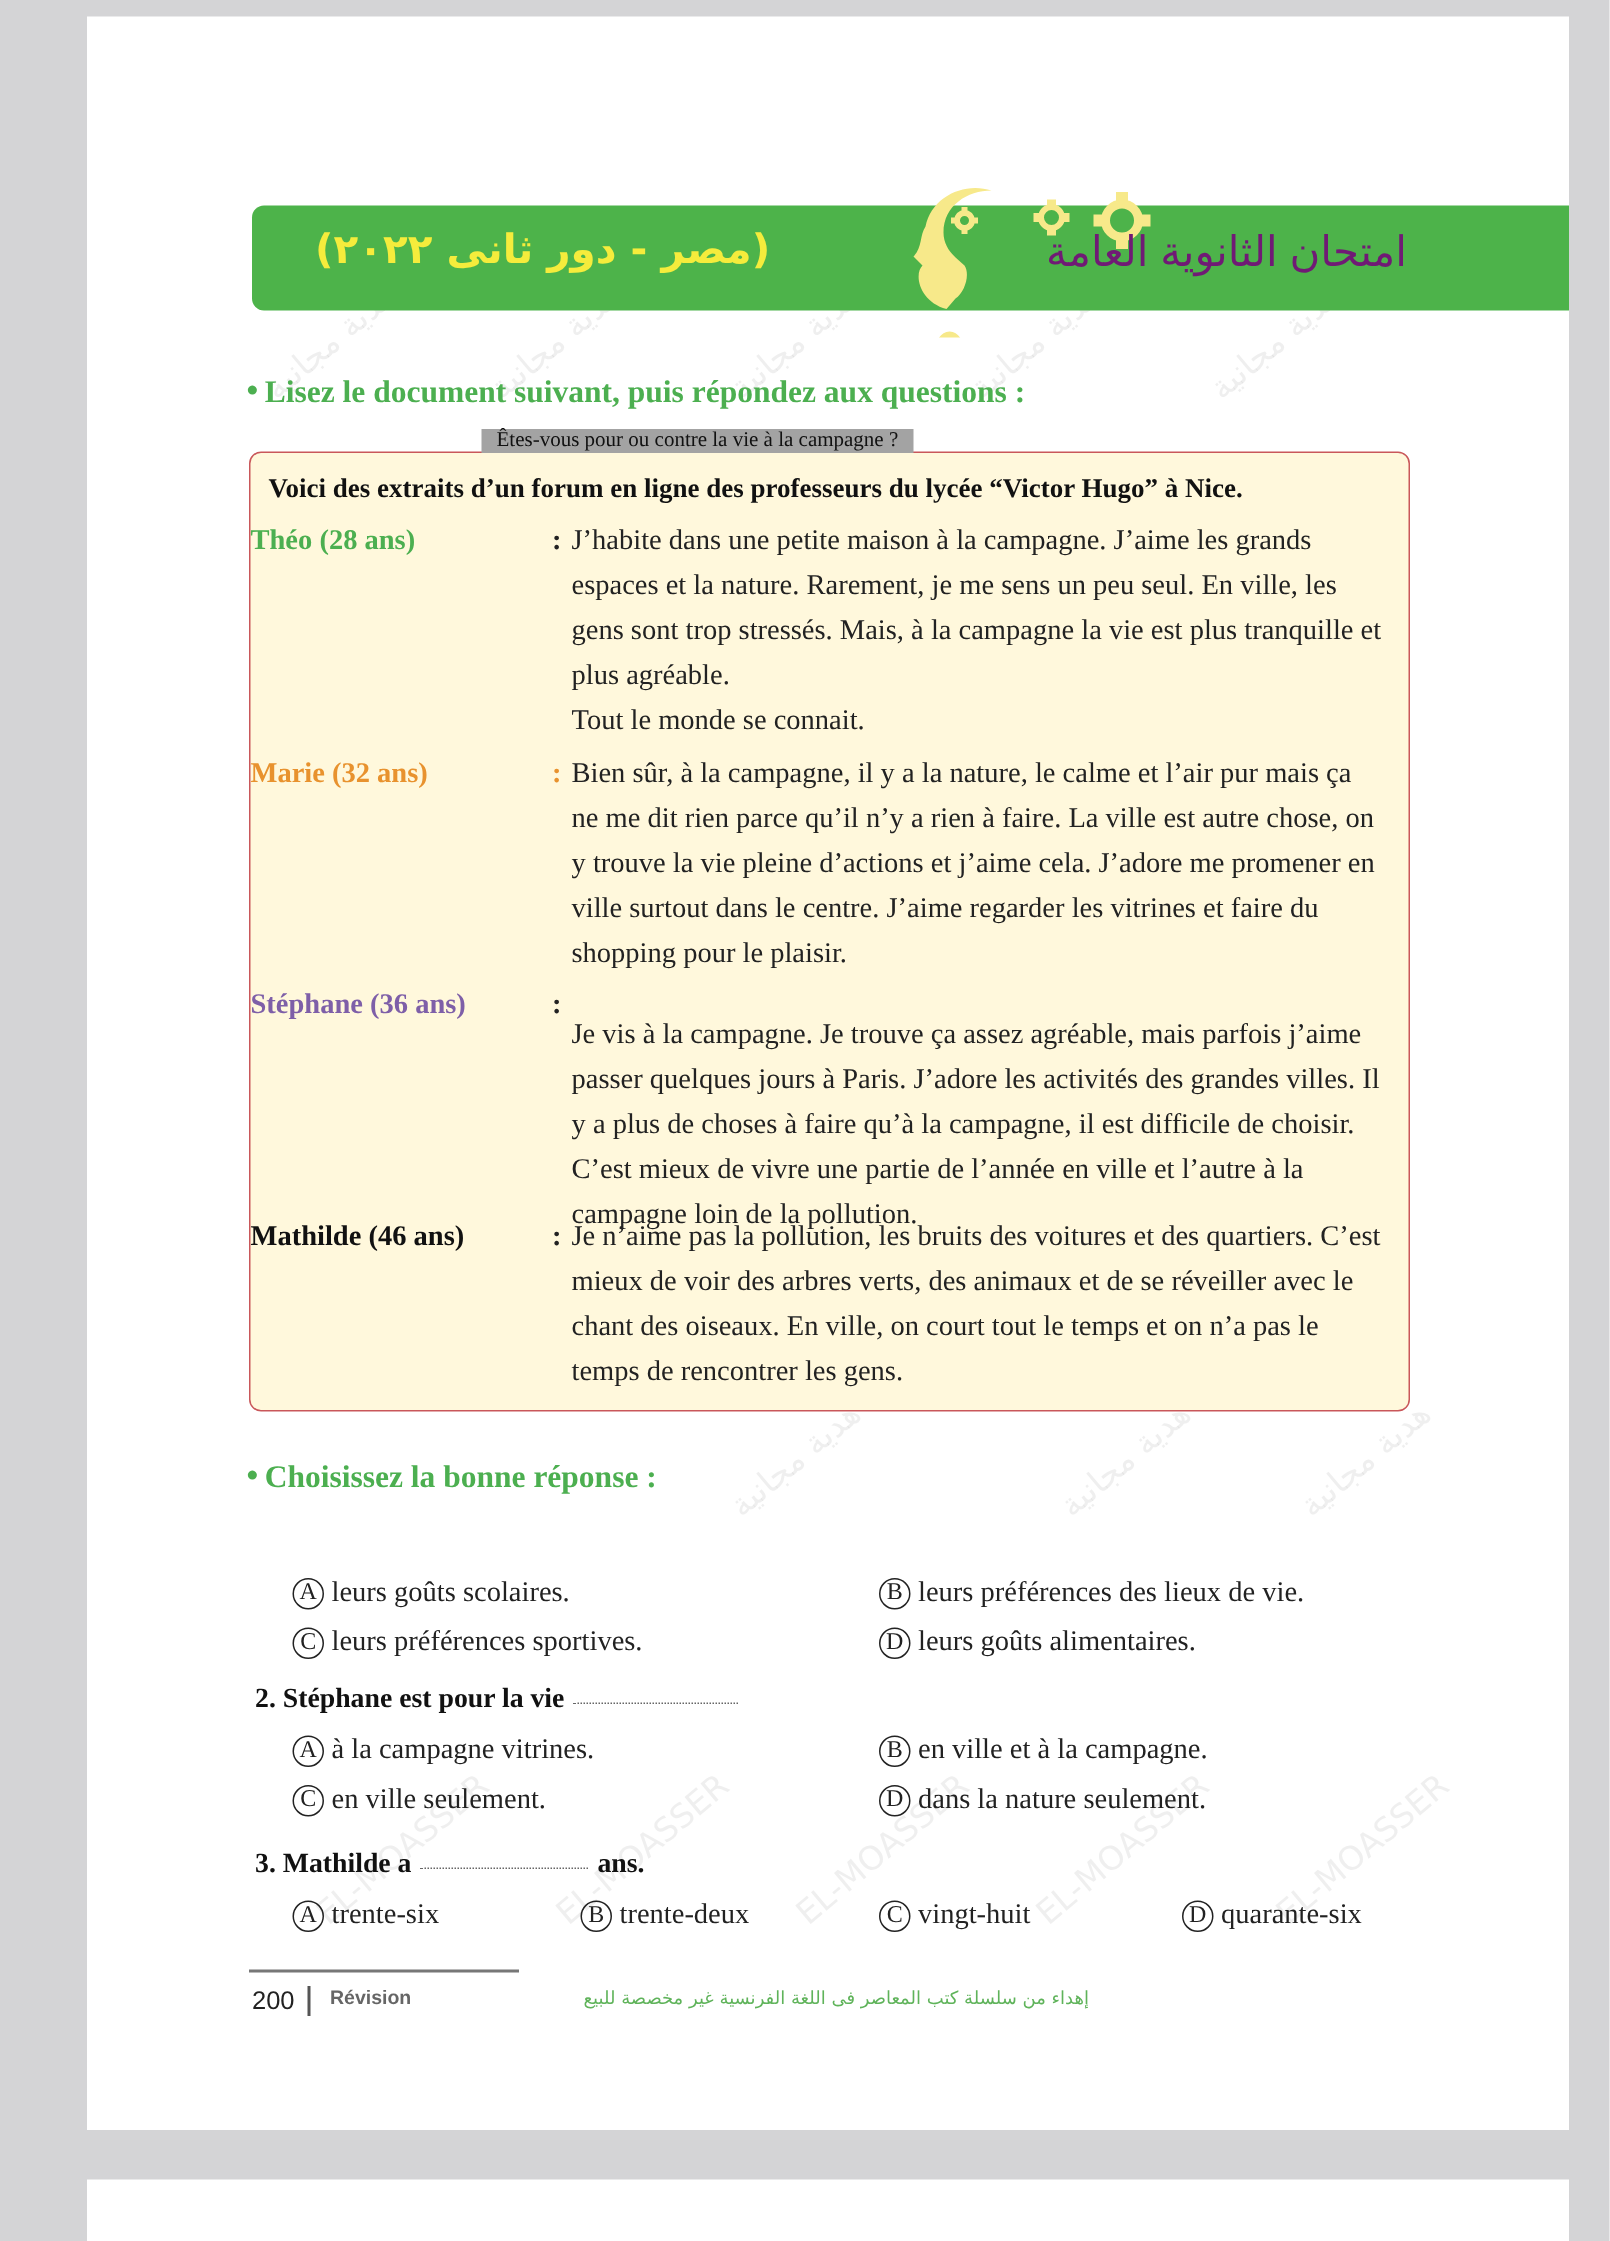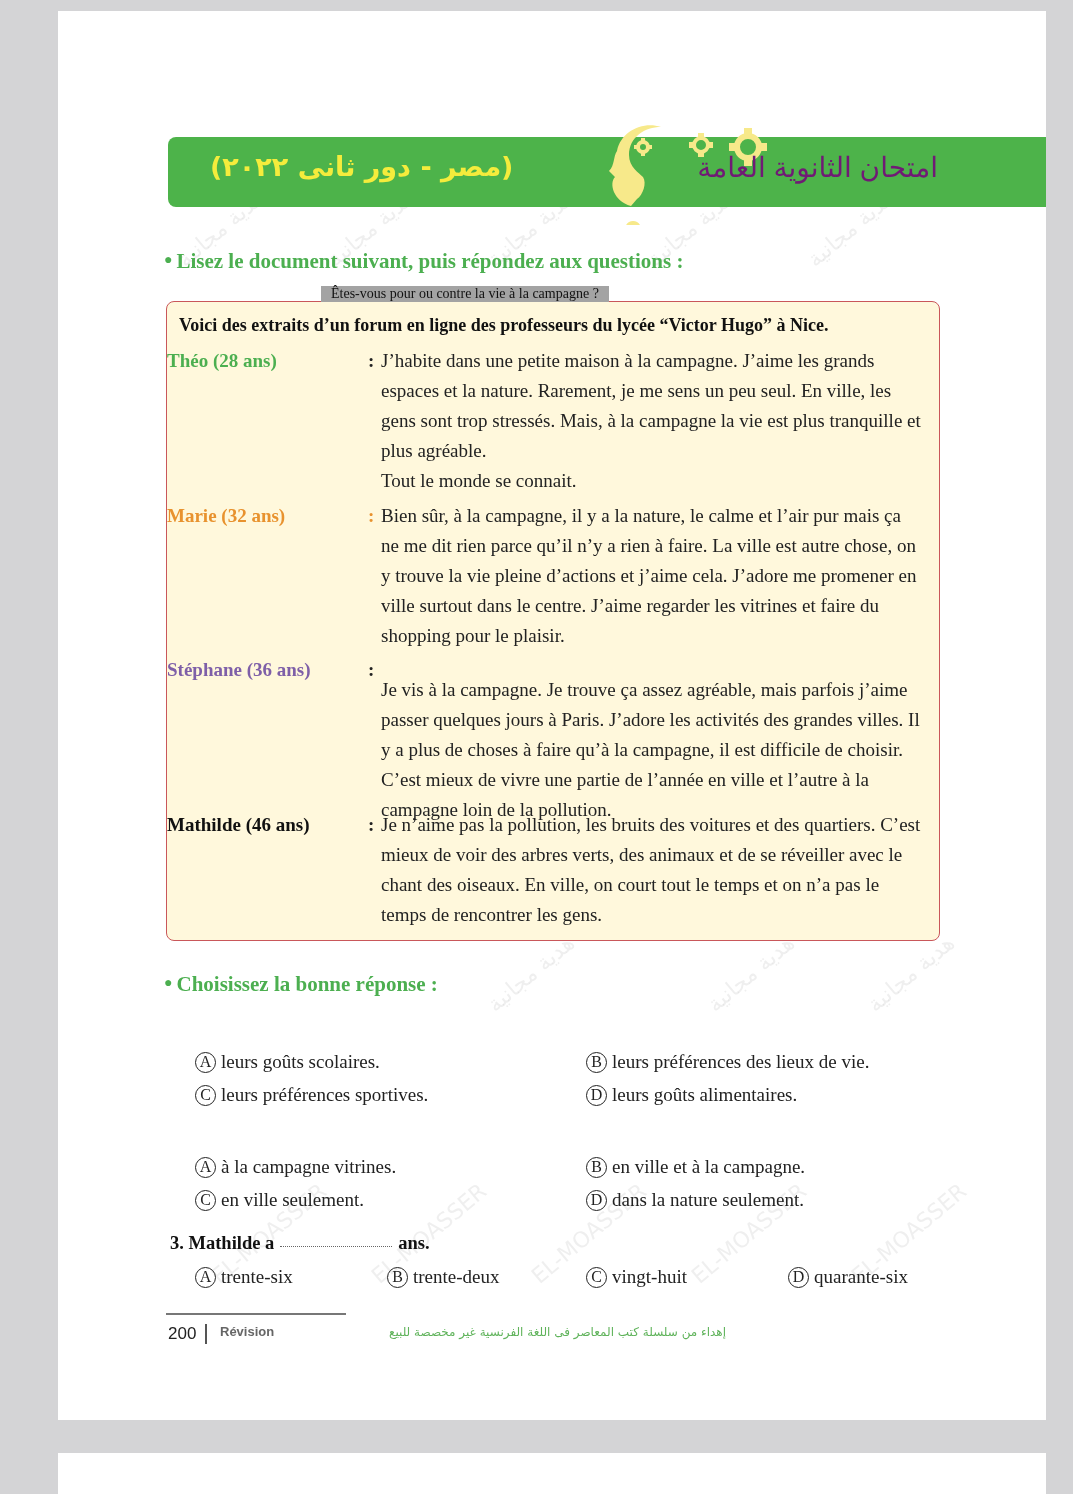--- a/index.html
+++ b/index.html
@@ -156,20 +156,23 @@
     </div>
   <div class="opt" style="left:137px;top:1073px;">
       <span class="circ">C</span>
       <span>leurs préférences sportives.</span>
     </div>
   <div class="opt" style="left:528px;top:1073px;">
       <span class="circ">D</span>
       <span>leurs goûts alimentaires.</span>
     </div>
 
+  <div class="q-title" style="top:1112px;">
+    <span>2. Stéphane est pour la vie</span><span class="dots" style="width:110px;"></span>
+  </div>
   <div class="opt" style="left:137px;top:1145px;">
       <span class="circ">A</span>
       <span>à la campagne vitrines.</span>
     </div>
   <div class="opt" style="left:528px;top:1145px;">
       <span class="circ">B</span>
       <span>en ville et à la campagne.</span>
     </div>
   <div class="opt" style="left:137px;top:1178px;">
       <span class="circ">C</span>

